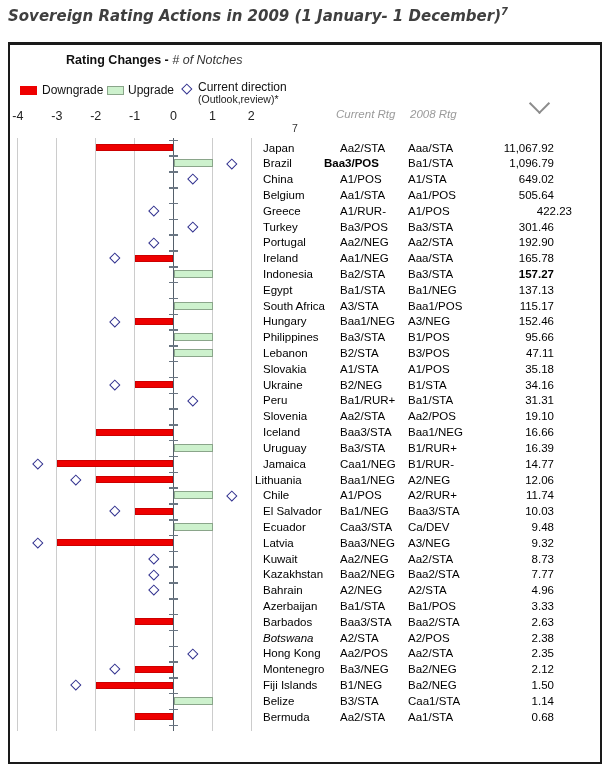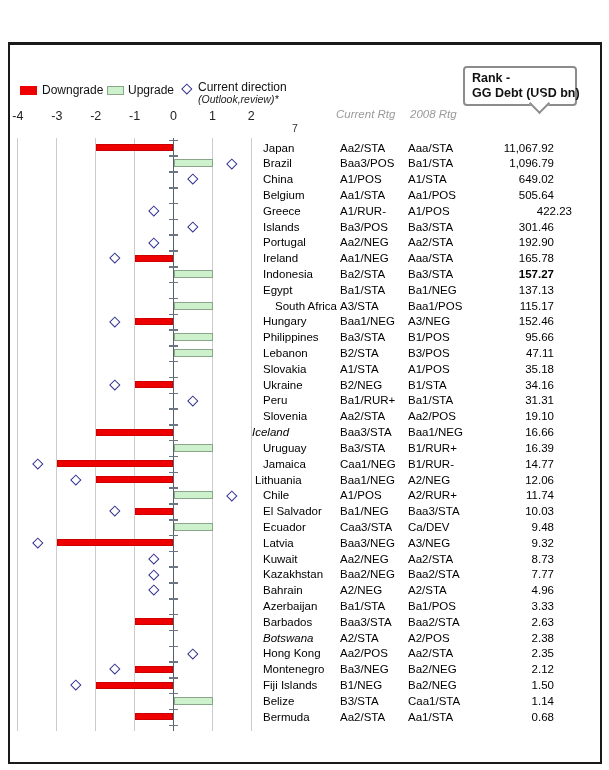--- a/index.html
+++ b/index.html
@@ -52,36 +52,38 @@
     border:1.5px solid var(--dia);transform:rotate(45deg);z-index:4;}
   .cell{position:absolute;height:14px;line-height:14px;font-size:11.5px;color:#000;white-space:nowrap;}
   .cell.rank{width:92px;text-align:right;}
   .footnote{left:14px;top:744px;font-size:11px;font-style:italic;color:#8f8f8f;white-space:nowrap;}
 </style>
 </head>
 <body>
 
 <div class="screen">
 
+  <div class="abs page-title">
+    <span>Sovereign Rating Actions in 2009 (1 January- 1 December)</span><sup>7</sup>
+  </div>
 
   <div class="abs frame"></div>
 
+  <div class="abs chart-heading">
+    <span class="hb">Rating Changes - </span><span class="hi"># of Notches</span>
+  </div>
 
   <div class="abs swatch down" style="left:20px;top:86px;"></div>
   <div class="abs legend-label" style="left:42px;top:83px;">Downgrade</div>
   <div class="abs swatch up" style="left:107px;top:86px;"></div>
   <div class="abs legend-label" style="left:128px;top:83px;">Upgrade</div>
   <div class="abs diamond" style="left:183px;top:85px;"></div>
   <div class="abs legend-label" style="left:198px;top:80px;">Current direction</div>
-  <div class="abs legend-sub" style="left:198px;top:93px;font-style:italic;">(Outlook,review)*</div>
-
-  <div class="abs callout">
-    <div>Rank -</div>
-    <div>GG Debt (USD bn)</div>
-  </div>
+  <div class="abs legend-sub" style="left:198px;top:93px;">(Outlook,review)*</div>
+
   <div class="abs callout-tail"></div>
 
   <div class="abs colhead" style="left:336px;top:108px;">Current Rtg</div>
   <div class="abs colhead" style="left:410px;top:108px;">2008 Rtg</div>
 
   <div class="abs float-sup">7</div>
 
   <div class="abs" id="plot" style="left:0;top:0;width:609px;height:770px;">
       <div class="gridline" style="left: 17.4px;"></div>
       <div class="xlabel" style="left: 2.9px;">-4</div>
@@ -98,39 +100,39 @@
       <div class="gridline" style="left: 250.8px;"></div>
       <div class="xlabel" style="left: 236.3px;">2</div>
       <div class="bar down" style="left: 95.7px; top: 144px; width: 77.8px;"></div>
       <div class="cell" style="left: 263px; top: 140.5px;">Japan</div>
       <div class="cell" style="left: 340px; top: 140.5px;">Aa2/STA</div>
       <div class="cell" style="left: 408px; top: 140.5px;">Aaa/STA</div>
       <div class="cell rank" style="left: 462px; top: 140.5px;">11,067.92</div>
       <div class="bar up" style="left: 174.25px; top: 159.31px; width: 38.9px;"></div>
       <div class="dmark" style="left: 228.05px; top: 159.51px;"></div>
       <div class="cell" style="left: 263px; top: 156.31px;">Brazil</div>
-      <div class="cell" style="left: 340px; top: 156.31px;">Baa3/POS</div>
+      <div class="cell" style="left: 324px; top: 156.31px; font-weight: bold;">Baa3/POS</div>
       <div class="cell" style="left: 408px; top: 156.31px;">Ba1/STA</div>
       <div class="cell rank" style="left: 462px; top: 156.31px;">1,096.79</div>
       <div class="dmark" style="left: 189.15px; top: 175.32px;"></div>
       <div class="cell" style="left: 263px; top: 172.12px;">China</div>
       <div class="cell" style="left: 340px; top: 172.12px;">A1/POS</div>
       <div class="cell" style="left: 408px; top: 172.12px;">A1/STA</div>
       <div class="cell rank" style="left: 462px; top: 172.12px;">649.02</div>
       <div class="cell" style="left: 263px; top: 187.93px;">Belgium</div>
       <div class="cell" style="left: 340px; top: 187.93px;">Aa1/STA</div>
       <div class="cell" style="left: 408px; top: 187.93px;">Aa1/POS</div>
       <div class="cell rank" style="left: 462px; top: 187.93px;">505.64</div>
       <div class="dmark" style="left: 150.25px; top: 206.94px;"></div>
       <div class="cell" style="left: 263px; top: 203.74px;">Greece</div>
       <div class="cell" style="left: 340px; top: 203.74px;">A1/RUR-</div>
       <div class="cell" style="left: 408px; top: 203.74px;">A1/POS</div>
       <div class="cell rank" style="left: 480px; top: 203.74px;">422.23</div>
       <div class="dmark" style="left: 189.15px; top: 222.75px;"></div>
-      <div class="cell" style="left: 263px; top: 219.55px;">Islands</div>
+      <div class="cell" style="left: 263px; top: 219.55px;">Turkey</div>
       <div class="cell" style="left: 340px; top: 219.55px;">Ba3/POS</div>
       <div class="cell" style="left: 408px; top: 219.55px;">Ba3/STA</div>
       <div class="cell rank" style="left: 462px; top: 219.55px;">301.46</div>
       <div class="dmark" style="left: 150.25px; top: 238.56px;"></div>
       <div class="cell" style="left: 263px; top: 235.36px;">Portugal</div>
       <div class="cell" style="left: 340px; top: 235.36px;">Aa2/NEG</div>
       <div class="cell" style="left: 408px; top: 235.36px;">Aa2/STA</div>
       <div class="cell rank" style="left: 462px; top: 235.36px;">192.90</div>
       <div class="bar down" style="left: 134.6px; top: 254.67px; width: 38.9px;"></div>
       <div class="dmark" style="left: 111.35px; top: 254.37px;"></div>
@@ -141,21 +143,21 @@
       <div class="bar up" style="left: 174.25px; top: 269.98px; width: 38.9px;"></div>
       <div class="cell" style="left: 263px; top: 266.98px;">Indonesia</div>
       <div class="cell" style="left: 340px; top: 266.98px;">Ba2/STA</div>
       <div class="cell" style="left: 408px; top: 266.98px;">Ba3/STA</div>
       <div class="cell rank" style="left: 462px; top: 266.98px; font-weight: bold;">157.27</div>
       <div class="cell" style="left: 263px; top: 282.79px;">Egypt</div>
       <div class="cell" style="left: 340px; top: 282.79px;">Ba1/STA</div>
       <div class="cell" style="left: 408px; top: 282.79px;">Ba1/NEG</div>
       <div class="cell rank" style="left: 462px; top: 282.79px;">137.13</div>
       <div class="bar up" style="left: 174.25px; top: 301.6px; width: 38.9px;"></div>
-      <div class="cell" style="left: 263px; top: 298.6px; margin-left: 12px;">South Africa</div>
+      <div class="cell" style="left: 263px; top: 298.6px;">South Africa</div>
       <div class="cell" style="left: 340px; top: 298.6px;">A3/STA</div>
       <div class="cell" style="left: 408px; top: 298.6px;">Baa1/POS</div>
       <div class="cell rank" style="left: 462px; top: 298.6px;">115.17</div>
       <div class="bar down" style="left: 134.6px; top: 317.91px; width: 38.9px;"></div>
       <div class="dmark" style="left: 111.35px; top: 317.61px;"></div>
       <div class="cell" style="left: 263px; top: 314.41px;">Hungary</div>
       <div class="cell" style="left: 340px; top: 314.41px;">Baa1/NEG</div>
       <div class="cell" style="left: 408px; top: 314.41px;">A3/NEG</div>
       <div class="cell rank" style="left: 462px; top: 314.41px;">152.46</div>
       <div class="bar up" style="left: 174.25px; top: 333.22px; width: 38.9px;"></div>
@@ -181,21 +183,21 @@
       <div class="dmark" style="left: 189.15px; top: 396.66px;"></div>
       <div class="cell" style="left: 263px; top: 393.46px;">Peru</div>
       <div class="cell" style="left: 340px; top: 393.46px;">Ba1/RUR+</div>
       <div class="cell" style="left: 408px; top: 393.46px;">Ba1/STA</div>
       <div class="cell rank" style="left: 462px; top: 393.46px;">31.31</div>
       <div class="cell" style="left: 263px; top: 409.27px;">Slovenia</div>
       <div class="cell" style="left: 340px; top: 409.27px;">Aa2/STA</div>
       <div class="cell" style="left: 408px; top: 409.27px;">Aa2/POS</div>
       <div class="cell rank" style="left: 462px; top: 409.27px;">19.10</div>
       <div class="bar down" style="left: 95.7px; top: 428.58px; width: 77.8px;"></div>
-      <div class="cell" style="left: 252px; top: 425.08px; font-style: italic;">Iceland</div>
+      <div class="cell" style="left: 263px; top: 425.08px;">Iceland</div>
       <div class="cell" style="left: 340px; top: 425.08px;">Baa3/STA</div>
       <div class="cell" style="left: 408px; top: 425.08px;">Baa1/NEG</div>
       <div class="cell rank" style="left: 462px; top: 425.08px;">16.66</div>
       <div class="bar up" style="left: 174.25px; top: 443.89px; width: 38.9px;"></div>
       <div class="cell" style="left: 263px; top: 440.89px;">Uruguay</div>
       <div class="cell" style="left: 340px; top: 440.89px;">Ba3/STA</div>
       <div class="cell" style="left: 408px; top: 440.89px;">B1/RUR+</div>
       <div class="cell rank" style="left: 462px; top: 440.89px;">16.39</div>
       <div class="bar down" style="left: 56.8px; top: 460.2px; width: 116.7px;"></div>
       <div class="dmark" style="left: 33.55px; top: 459.9px;"></div>

